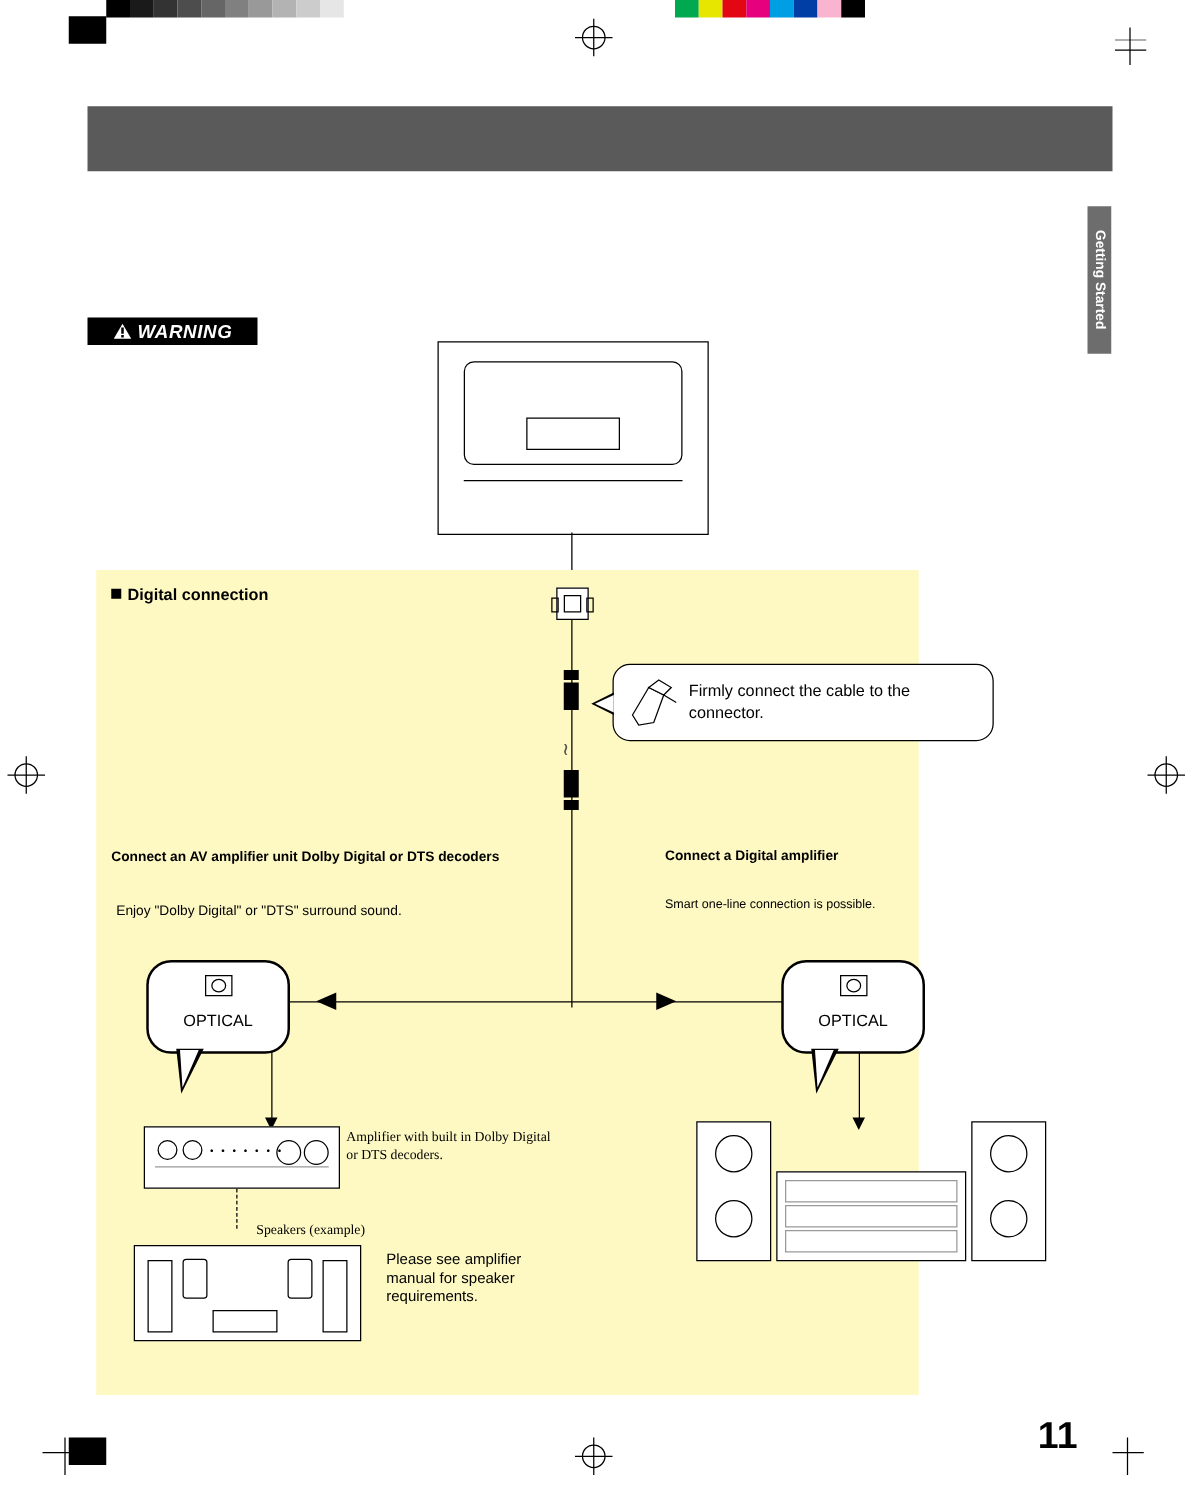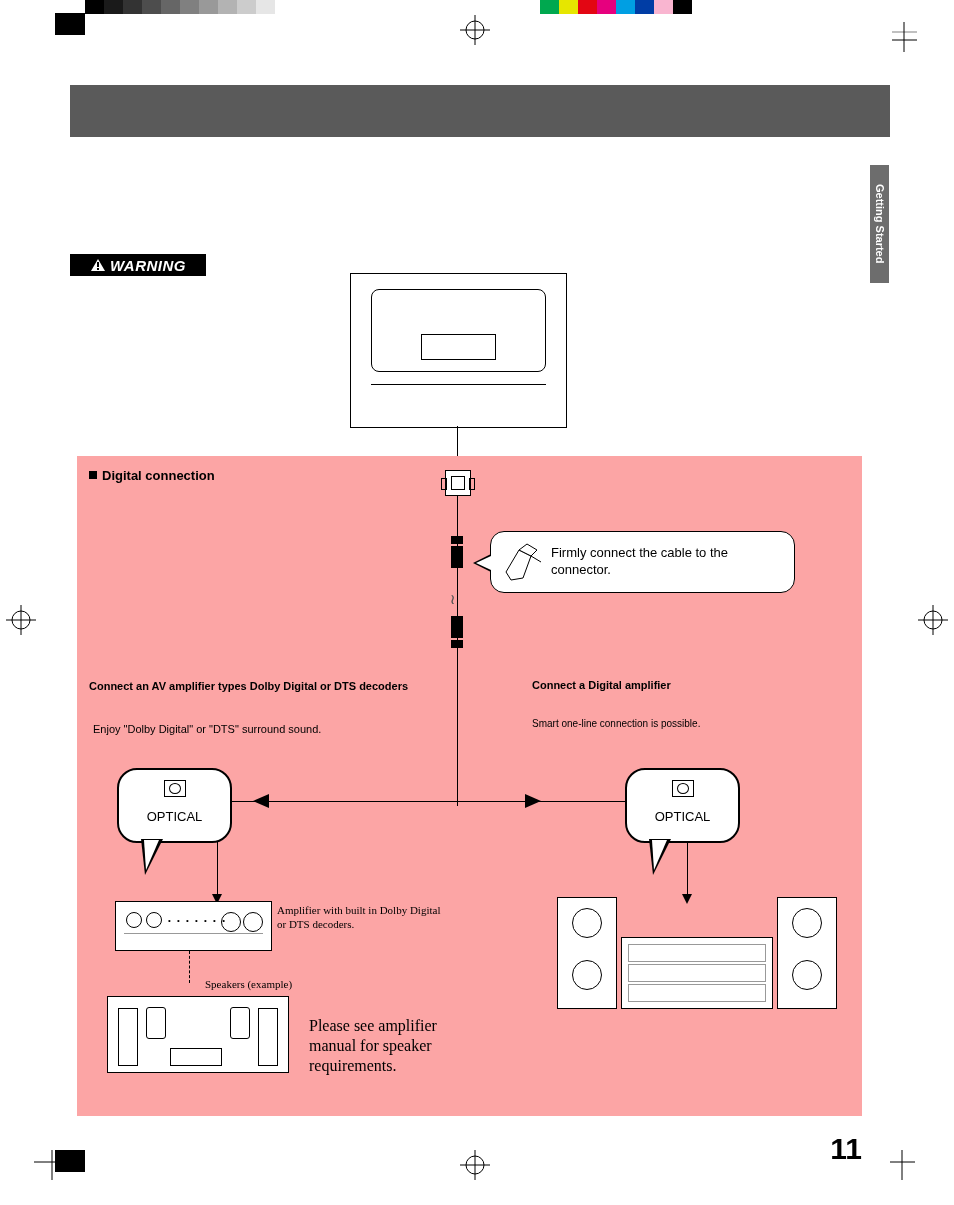--- a/index.html
+++ b/index.html
@@ -182,23 +182,23 @@
     top: 406px;
     width: 1px;
     height: 30px;
     background: #000;
   }
   
   .panel {
     position: absolute;
     left: 77px;
     top: 436px;
-    width: 785px;
+    width: 658px;
     height: 660px;
-    background: #fca5a5;
+    background: #fef9c3;
   }
   .panel-title {
     position: absolute;
     left: 12px;
     top: 12px;
     font-size: 13px;
     font-weight: bold;
   }
   .panel-title .sq {
     display: inline-block;
@@ -476,24 +476,24 @@
     left: 30px;
     top: 540px;
     width: 180px;
     height: 75px;
     background: #fff;
     border: 1px solid #000;
   }
   .spk-note {
     position: absolute;
     left: 232px;
-    top: 560px;
+    top: 544px;
     width: 150px;
-    font-family: Liberation Serif, serif;
-    font-size: 16px;
+    font-family: Liberation Sans, sans-serif;
+    font-size: 12px;
     line-height: 1.25;
   }
   
   .stereo-group {
     position: absolute;
     left: 480px;
     top: 443px;
     width: 285px;
     height: 110px;
     display: flex;
@@ -729,21 +729,21 @@
     </div>
 
     <div class="branch-h1"></div>
     <div class="arrow-head arrow-left-head"></div>
     <div class="arrow-head arrow-right-head"></div>
     <div class="branch-v-left"></div>
     <div class="branch-v-right"></div>
     <div class="arrow-down-small" style="left:135px; top:438px;"></div>
     <div class="arrow-down-small" style="left:605px; top:438px;"></div>
 
-    <div class="col-left-h1">Connect an AV amplifier types Dolby Digital or DTS decoders</div>
+    <div class="col-left-h1">Connect an AV amplifier unit Dolby Digital or DTS decoders</div>
     <div class="col-left-p">Enjoy "Dolby Digital" or "DTS" surround sound.</div>
 
     <div class="optical-bubble opt-left">
       <span class="icon"></span><br>
       <span class="lbl">OPTICAL</span>
       <div class="tail"></div>
     </div>
 
     <div class="amp-box">
       <div class="knob k1"></div>

